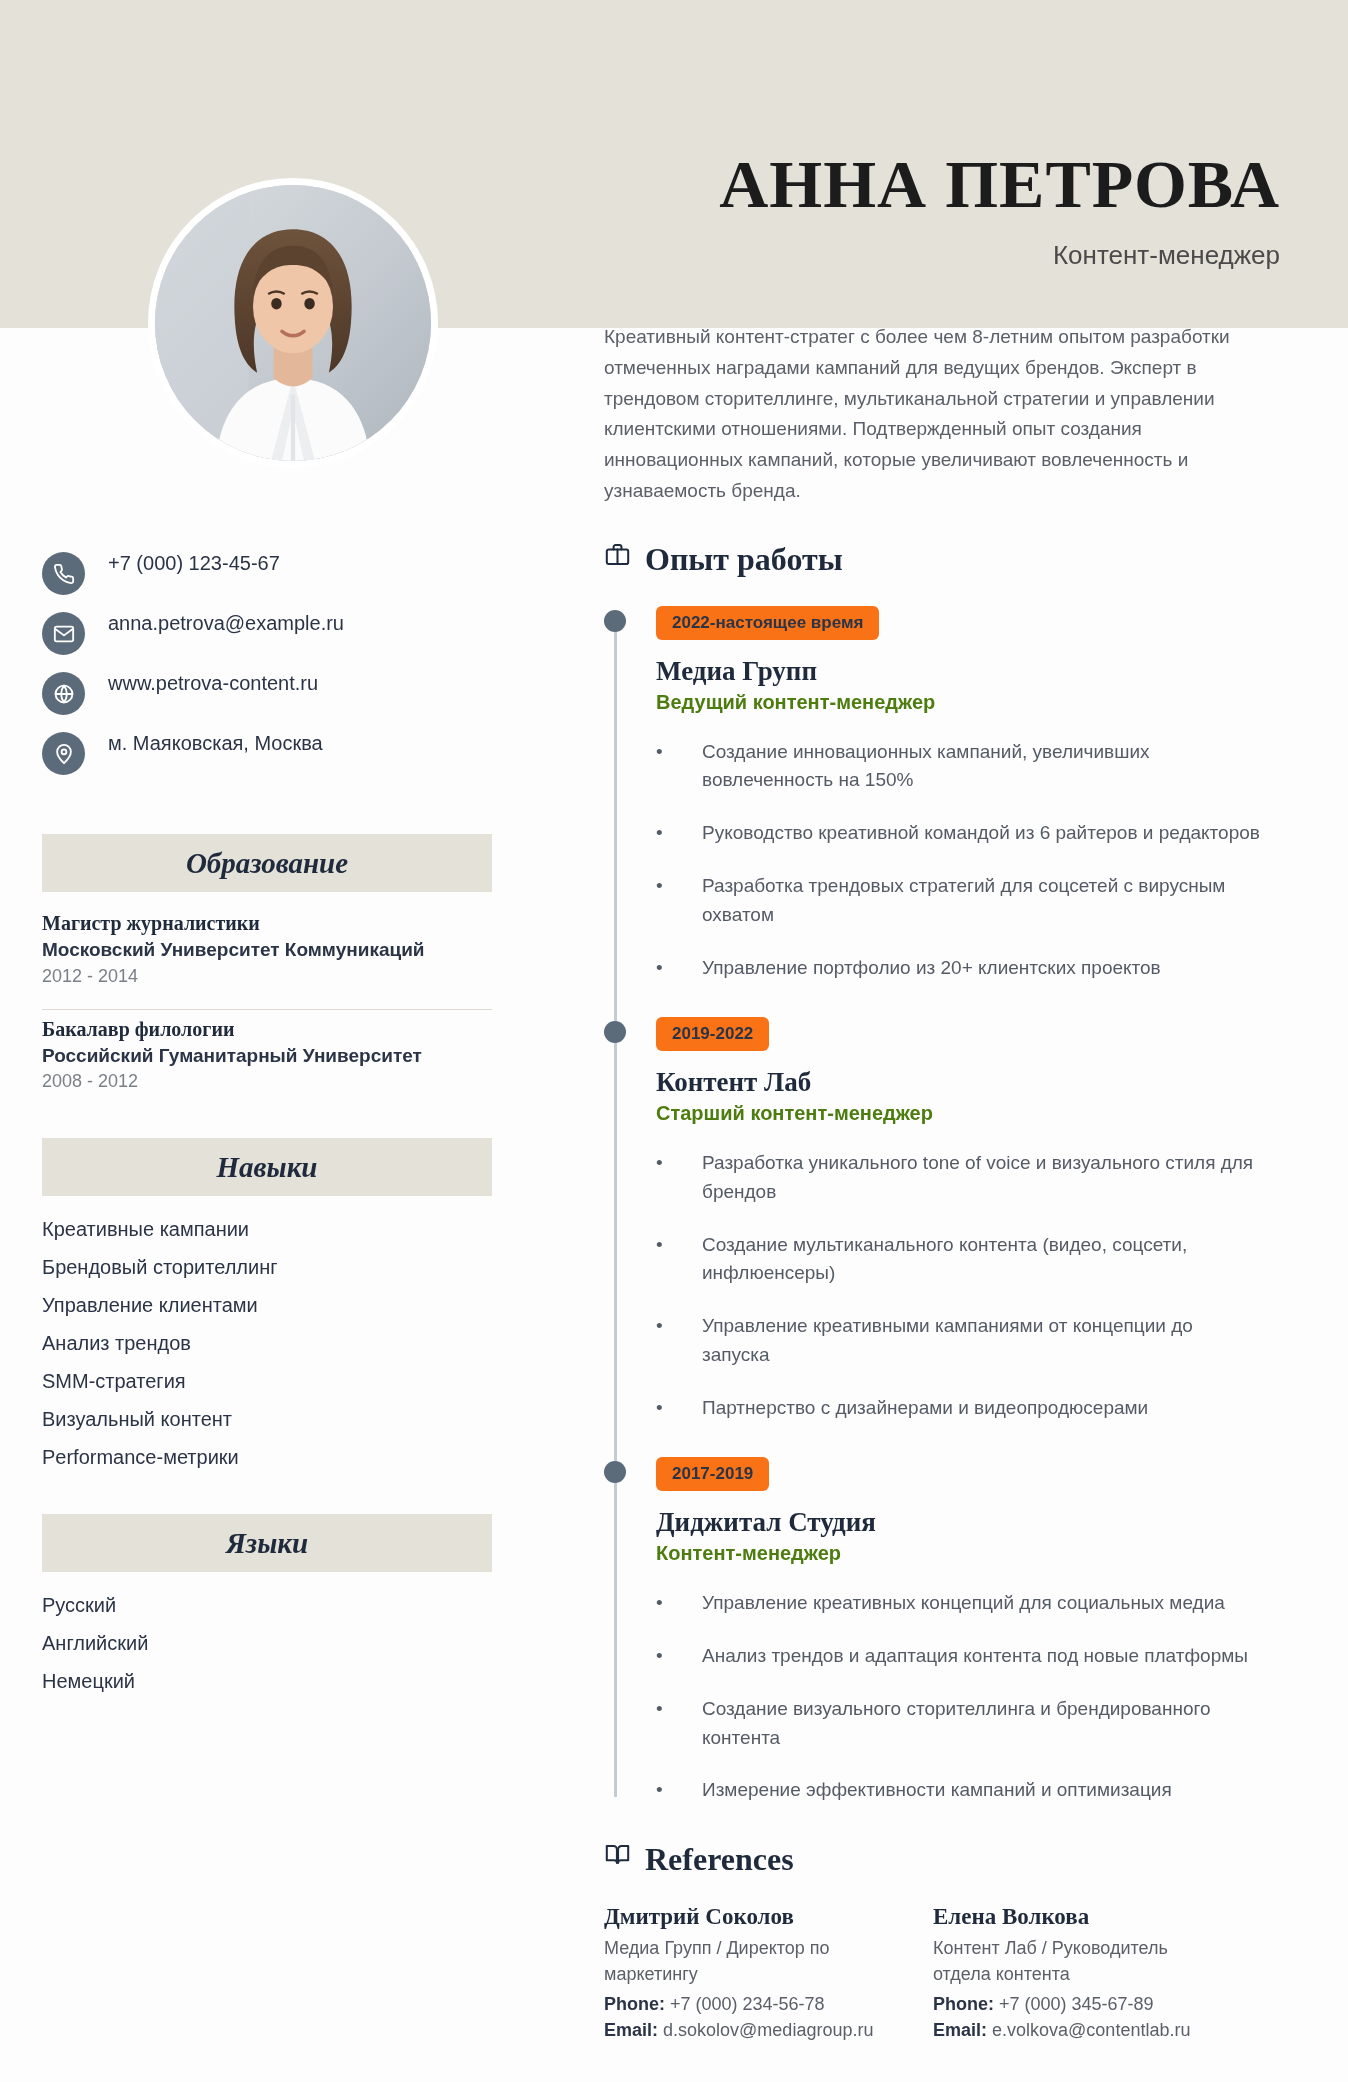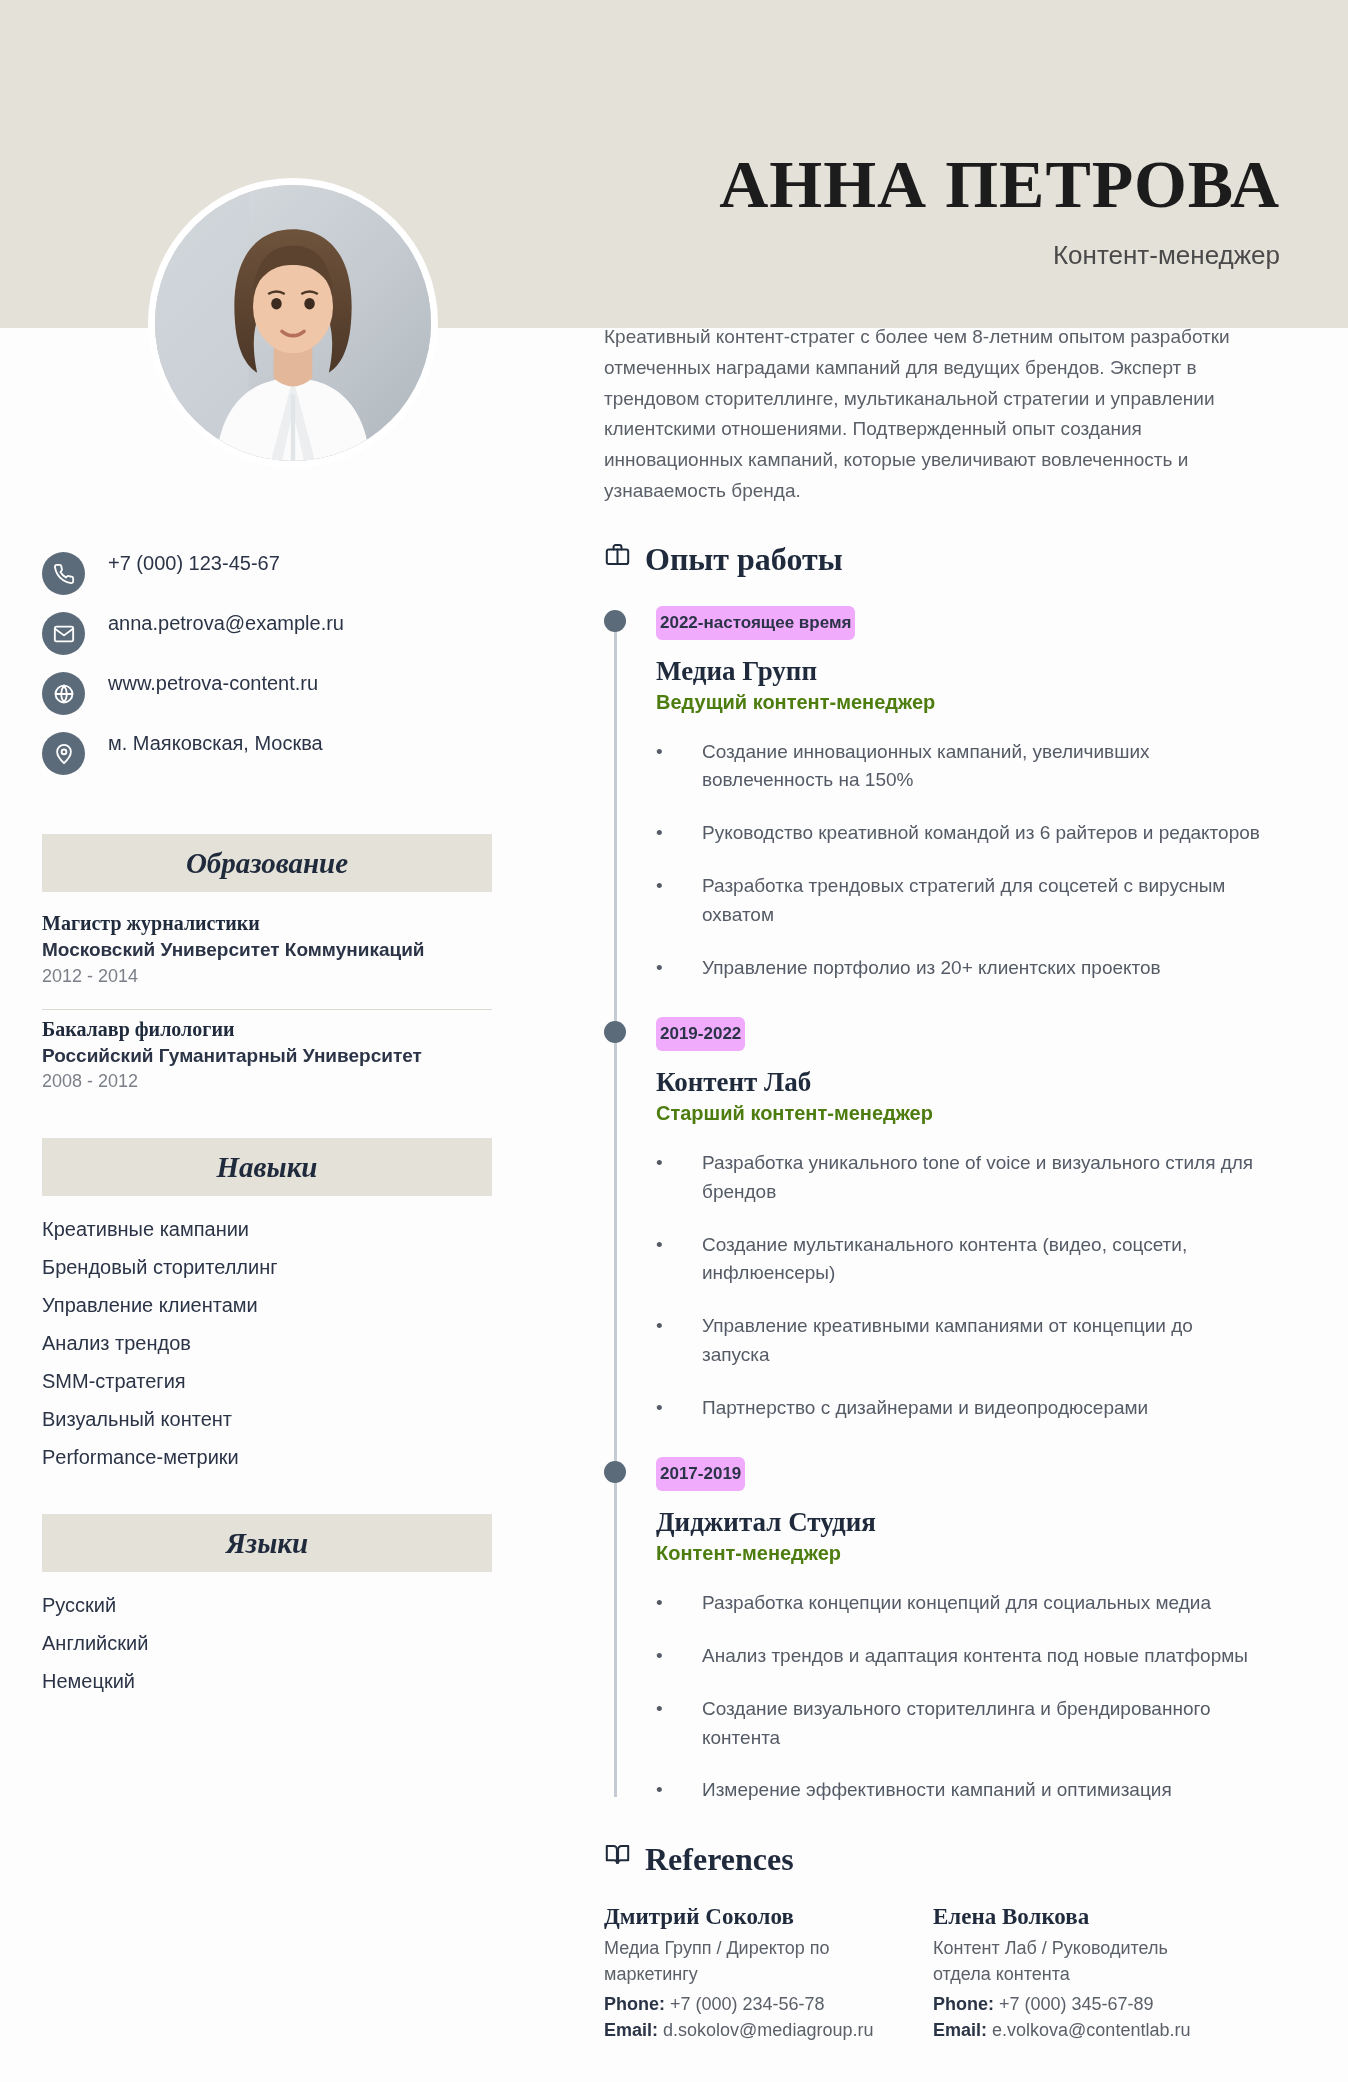--- a/index.html
+++ b/index.html
@@ -202,23 +202,23 @@
   .tl-dot {
     position: absolute;
     left: -52px;
     top: 4px;
     width: 22px; height: 22px;
     border-radius: 50%;
     background: #5c6b7a;
   }
   .date-pill {
     display: inline-block;
-    background: #f0abfc;
+    background: #f97316;
     border-radius: 6px;
-    padding: 7px 4px;
+    padding: 7px 16px;
     font-size: 17px;
     font-weight: 700;
     color: #2b3447;
   }
   .job-company {
     font-family: "Liberation Serif", serif;
     font-weight: 700;
     font-size: 27px;
     color: #1f2a3c;
     margin-top: 16px;
@@ -463,21 +463,21 @@
           <li><span class="bdot">•</span><span>Партнерство с дизайнерами и видеопродюсерами</span></li>
         </ul>
       </div>
 
       <div class="tl-item">
         <span class="tl-dot"></span>
         <span class="date-pill">2017-2019</span>
         <div class="job-company">Диджитал Студия</div>
         <div class="job-role">Контент-менеджер</div>
         <ul class="bullets">
-          <li><span class="bdot">•</span><span>Разработка концепции концепций для социальных медиа</span></li>
+          <li><span class="bdot">•</span><span>Управление креативных концепций для социальных медиа</span></li>
           <li><span class="bdot">•</span><span>Анализ трендов и адаптация контента под новые платформы</span></li>
           <li><span class="bdot">•</span><span>Создание визуального сторителлинга и брендированного контента</span></li>
           <li><span class="bdot">•</span><span>Измерение эффективности кампаний и оптимизация</span></li>
         </ul>
       </div>
 
     </div>
 
     <div class="main-sec-head refs-head">
       <span>

